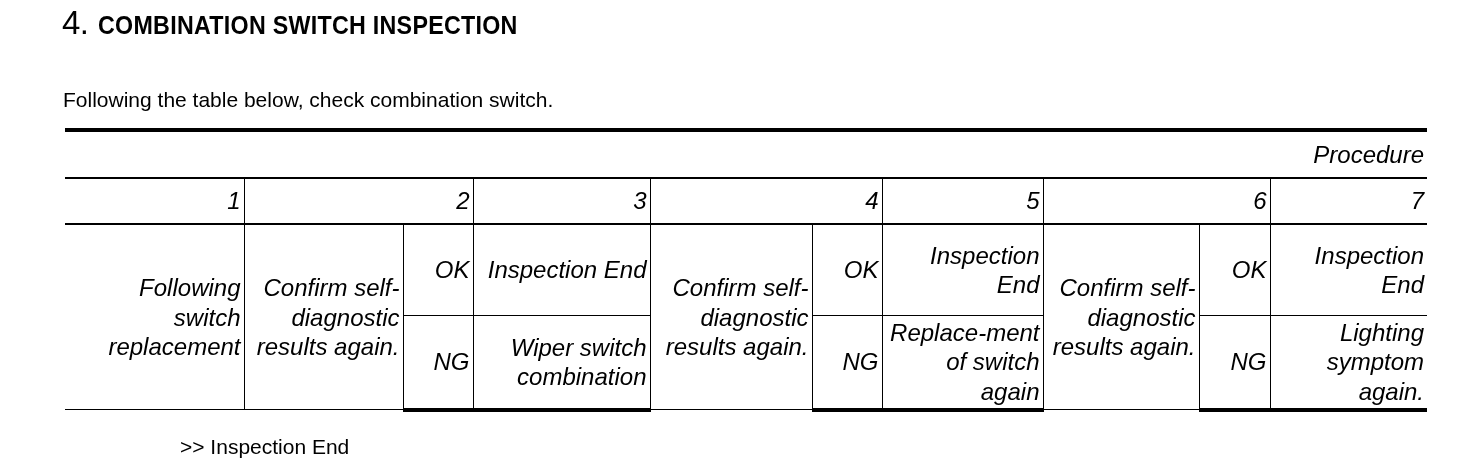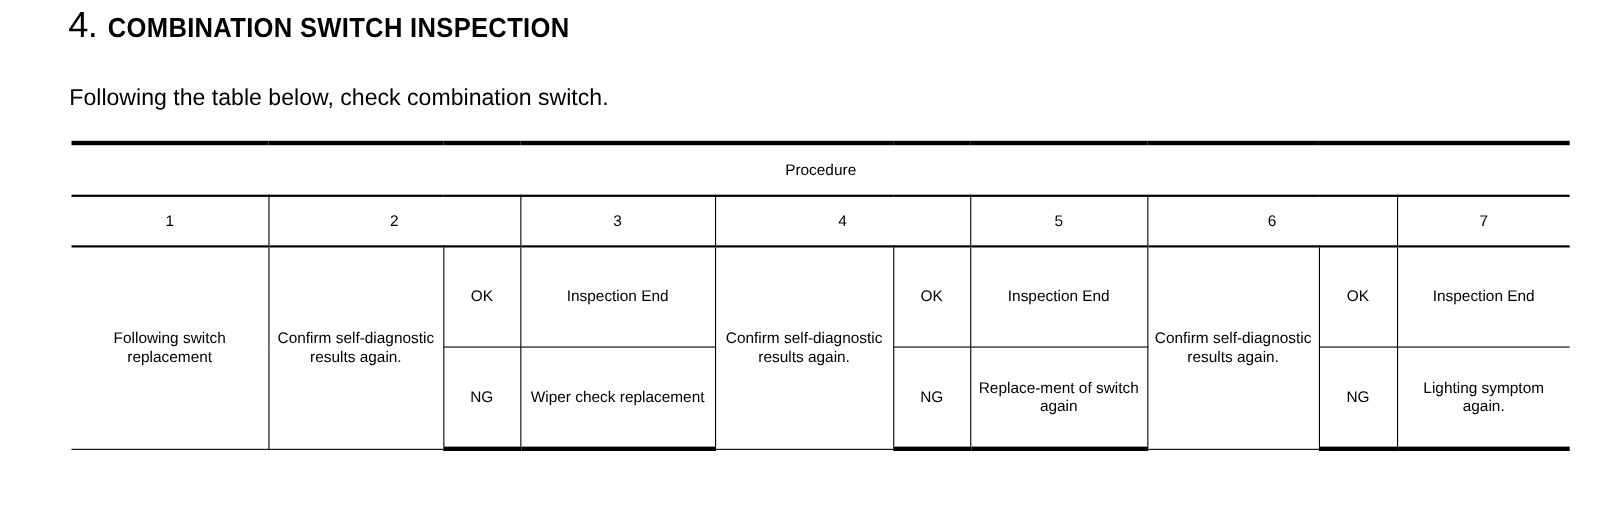--- a/index.html
+++ b/index.html
@@ -43,42 +43,43 @@
     margin-left: 9px;
     line-height: 1;
     transform: scaleX(0.93);
     transform-origin: left bottom;
   }
 
   
   .intro {
     position: absolute;
     left: 63px;
-    top: 76px;
+    top: 87px;
     font-size: 21px;
     line-height: 1.2;
     white-space: nowrap;
   }
 
   
   .proc-table {
     position: absolute;
     left: 65px;
     top: 128px;
     width: 1362px;
     border-collapse: collapse;
     table-layout: fixed;
   }
   .proc-table td {
     border: 1px solid #000;
-    text-align: center;
+    text-align: right;
     vertical-align: middle;
-    font-size: 14px;
+    font-size: 24px;
     line-height: 1.22;
     padding: 2px 3px;
+    font-style: italic;
   }
   .rule-top td {
     border-top: 4px solid #000;
   }
   .rule-bottom-thick td {
     border-bottom: 4px solid #000;
   }
 
   .hdr-procedure {
     height: 41px;
@@ -165,23 +166,24 @@
       <td class="body-cell" rowspan="2">Confirm self-diagnostic results again.</td>
       <td class="body-cell okng">OK</td>
       <td class="body-cell">Inspection End</td>
       <td class="body-cell" rowspan="2">Confirm self-diagnostic results again.</td>
       <td class="body-cell okng">OK</td>
       <td class="body-cell edge-right">Inspection End</td>
     </tr>
 
     <tr class="rule-bottom-thick">
       <td class="body-cell okng">NG</td>
-      <td class="body-cell">Wiper check replacement</td>
+      <td class="body-cell">Wiper switch combination</td>
       <td class="body-cell okng">NG</td>
       <td class="body-cell">Replace-ment of switch again</td>
       <td class="body-cell okng">NG</td>
       <td class="body-cell edge-right">Lighting symptom again.</td>
     </tr>
   </tbody>
     </table>
 
+  <div class="footer-note">&gt;&gt; Inspection End</div>
 
 </div>
 
 </body></html>

